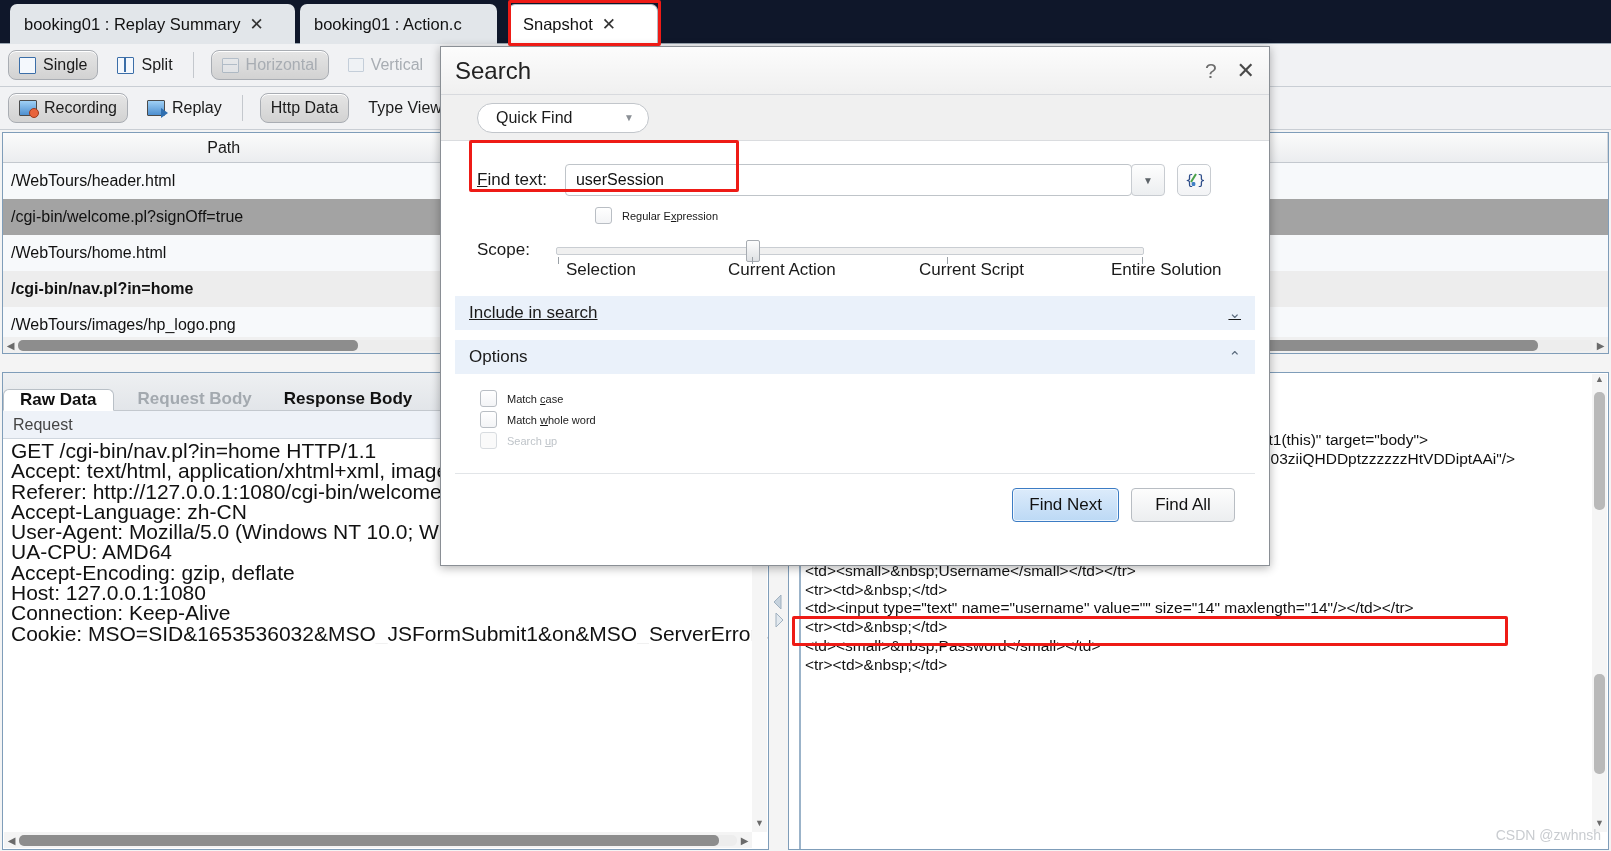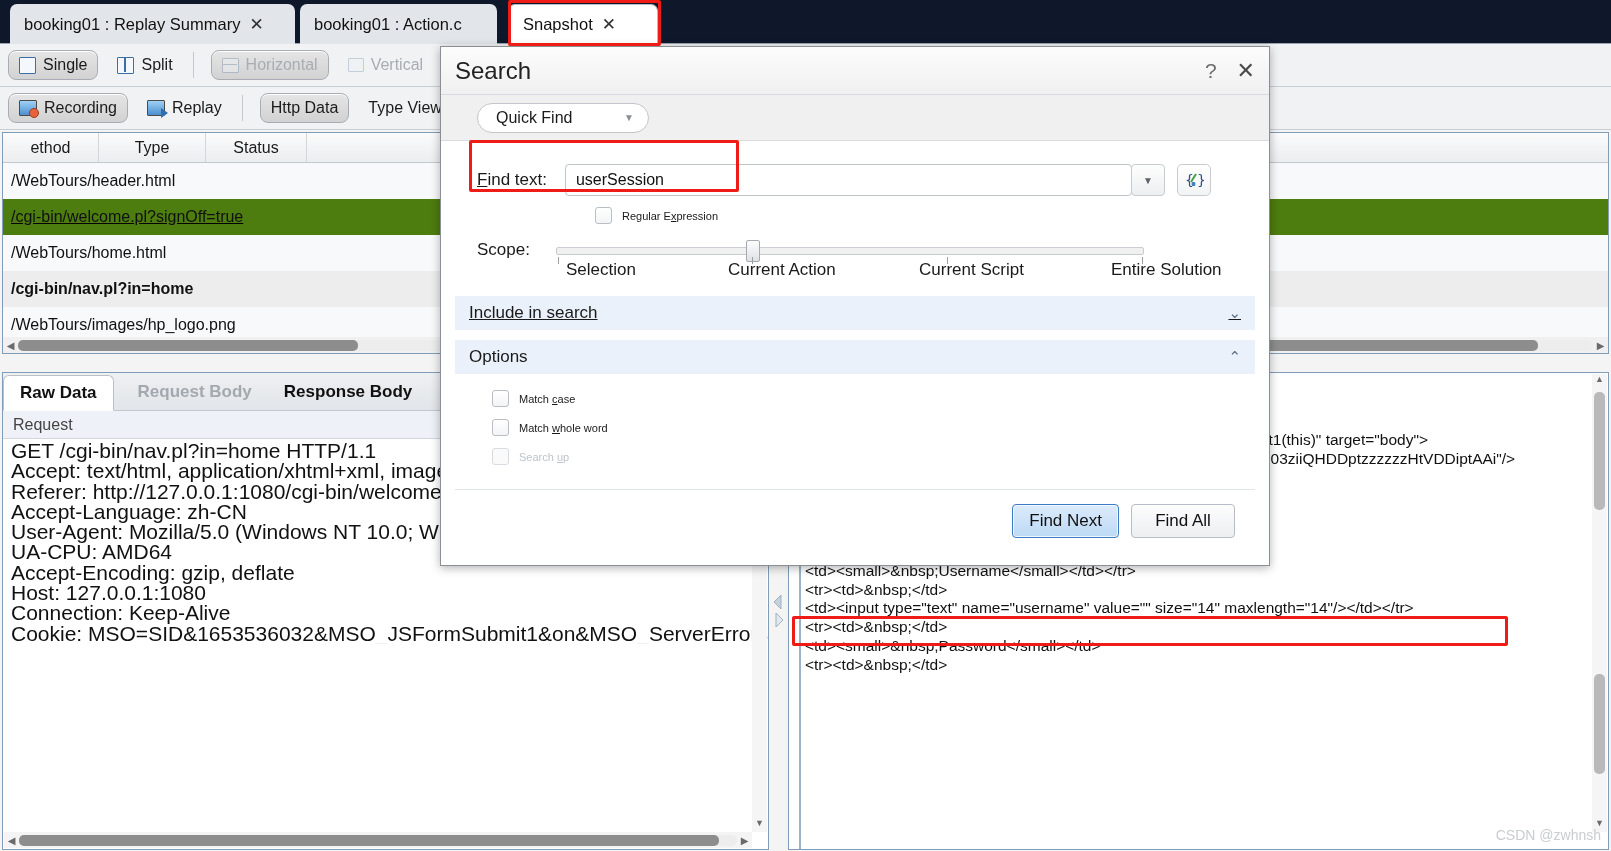--- a/index.html
+++ b/index.html
@@ -102,38 +102,38 @@
   }
   .thead { display: flex; height: 30px; background: linear-gradient(#fbfbfb,#ebedef); border-bottom: 1px solid #c3c8ce;}
   .th {
     display:flex; align-items:center; justify-content:center;
     font-size: 16px; color: #1a1a1a;
     border-right: 1px solid #d3d7dc; height: 100%;
   }
   .tbody { position:relative; }
   .trow { display: flex; height: 36px; align-items: center; }
   .trow.odd { background: #f7f9fb; }
-  .trow.even { background: #4d7c0f; text-decoration: underline; }
+  .trow.even { background: #a3a3a3; }
   .trow.sel { background: #ededed; font-weight: bold; }
   .td { font-size: 16px; color: #111; padding: 0 8px; overflow: hidden; white-space: nowrap; }
   .tbl-hscroll {
     position:absolute; left:0; bottom:0; width: 443px; height: 16px;
     background:#f0f0f0; display:flex; align-items:center;
   }
   .scroll-track { flex:1; height: 11px; background:#ededed; border-radius:5px; position:relative;}
   .scroll-thumb { position:absolute; height: 11px; background:#8d8d8d; border-radius:5px;}
   .scroll-arrow { width: 15px; text-align:center; font-size: 10px; color:#6b6b6b; }
 
   
   .bottomwrap { position:absolute; left:2px; top: 372px; width: 1607px; height: 478px; }
   .panelL { position:absolute; left:0; top:0; width: 767px; height: 478px; background:#fff; border:1px solid #7f9db9; }
   .panelR { position:absolute; left: 786px; top:0; width: 821px; height: 478px; background:#fff; border:1px solid #7f9db9;}
 
   .subtabs { display:flex; height: 38px; background: linear-gradient(#eef0f2,#e2e5e9); border-bottom: 1px solid #c3c8ce; align-items:flex-end;}
-  .subtab { height: 36px; display:flex; align-items:center; padding: 0 16px; font-size: 17px; color:#111; font-weight:bold;}
+  .subtab { height: 22px; display:flex; align-items:center; padding: 0 16px; font-size: 17px; color:#111; font-weight:bold;}
   .subtab.active { background:#fff; border:1px solid #b9c0c7; border-bottom: 1px solid #fff; border-top-left-radius:6px; border-top-right-radius:6px; position:relative; top:1px;}
   .subtab.dim { color:#a3a9af; font-weight:bold;padding-left:24px;}
 
   .reqheader {
     height: 28px; background: #eef2f8; border-bottom: 1px solid #cfd6de;
     display:flex; align-items:center; padding-left: 10px;
     font-size: 16px; color:#444;
   }
   .rawtext {
     padding: 2px 0 0 8px;
@@ -306,20 +306,21 @@
     <div class="tbtn pressed">
       <span>Http Data</span>
     </div>
     <div class="tbtn">
       <span>Type View</span>
     </div>
   </div>
 
   <div class="reqtable">
     <div class="thead">
+      <div class="th" style="width:443px">Path</div>
       <div class="th" style="width:96px">ethod</div>
       <div class="th" style="width:107px">Type</div>
       <div class="th" style="width:101px">Status</div>
       <div class="th" style="width:860px">
         <div class="filter-icon-cell">
           <svg width="24" height="18" viewBox="0 0 24 18" aria-hidden="true">
             <rect x="1" y="1" width="22" height="16" rx="3" fill="#f3f5f7" stroke="#b9bec4"></rect>
             <path d="M5 4 H19 L13.5 10 V15 L10.5 13 V10 Z" fill="#3fa9e0" stroke="#2b8cc0" stroke-width="0.8"></path>
           </svg>
         </div>
@@ -522,21 +523,21 @@
       <div class="section-bar" style="margin-top:14px;text-decoration:underline;">
         <span>Include in search</span>
         <span class="chev">⌄</span>
       </div>
 
       <div class="section-bar" style="margin-top:10px;">
         <span>Options</span>
         <span class="chev">⌃</span>
       </div>
 
-      <div style="padding-left:51px; margin-top:16px; display:flex; flex-direction:column; gap:12px;text-align:center;">
+      <div style="padding-left:39px; margin-top:16px; display:flex; flex-direction:column; gap:4px;text-align:center;">
         <div class="chkrow">
           <span class="chk"></span>
           <span><span>Match </span><span class="ul">c</span><span>ase</span></span>
         </div>
         <div class="chkrow">
           <span class="chk"></span>
           <span><span>Match </span><span class="ul">w</span><span>hole word</span></span>
         </div>
         <div class="chkrow dim">
           <span class="chk"></span>

